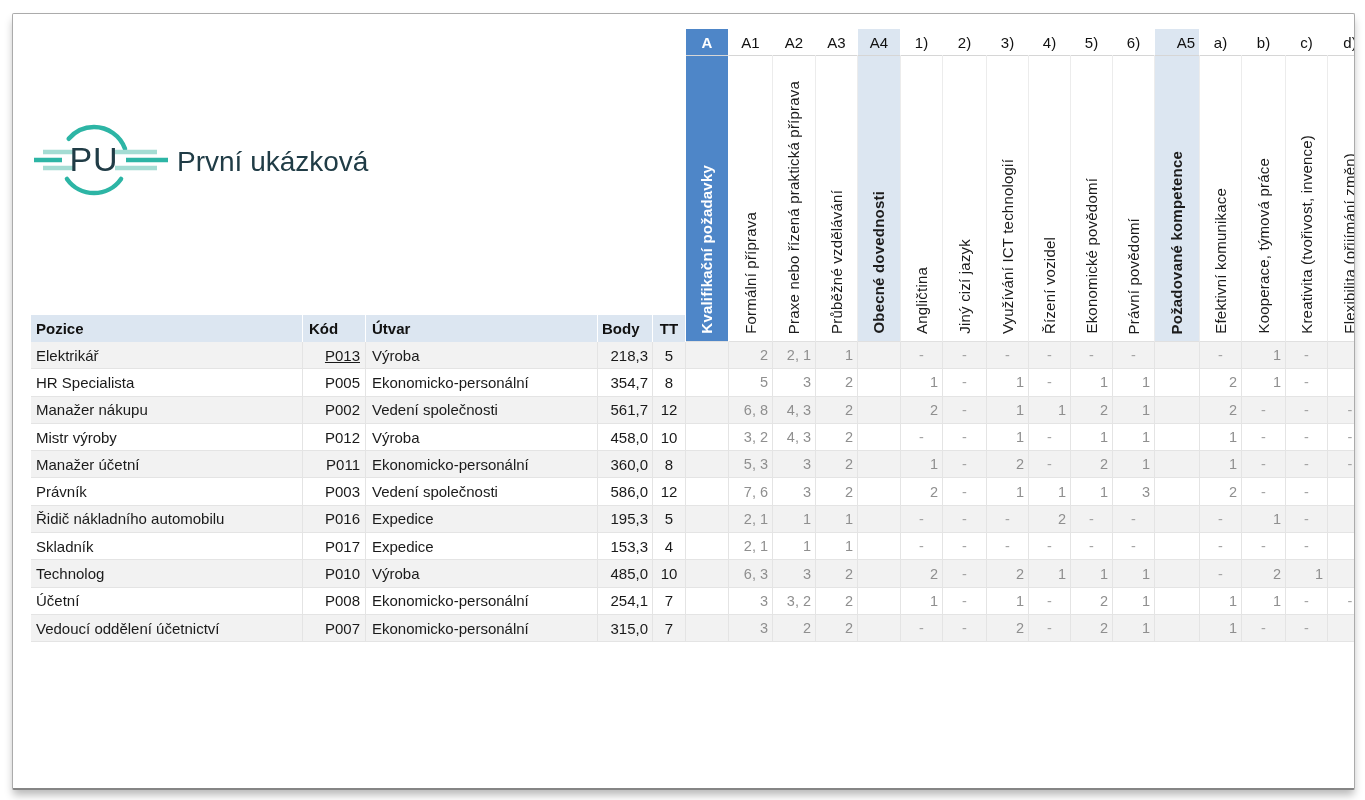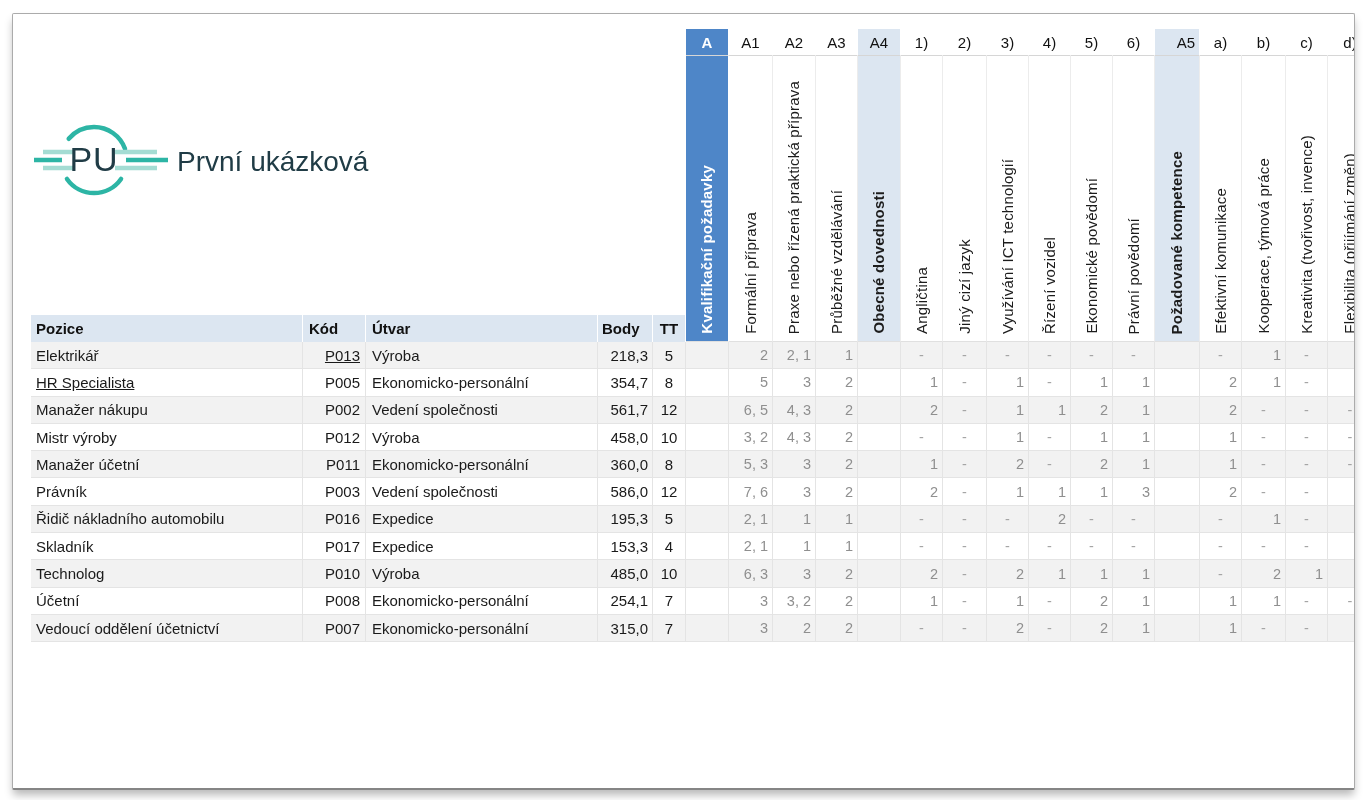--- a/index.html
+++ b/index.html
@@ -162,21 +162,21 @@
       <div class="mc dash odd" style="grid-area: 4 / 12;">-</div>
       <div class="mc dash odd" style="grid-area: 4 / 13;">-</div>
       <div class="mc dash odd" style="grid-area: 4 / 14;">-</div>
       <div class="mc dash odd" style="grid-area: 4 / 15;">-</div>
       <div class="mc dash odd" style="grid-area: 4 / 16;">-</div>
       <div class="mc odd" style="grid-area: 4 / 17;"></div>
       <div class="mc dash odd" style="grid-area: 4 / 18;">-</div>
       <div class="mc odd" style="grid-area: 4 / 19;">1</div>
       <div class="mc dash odd" style="grid-area: 4 / 20;">-</div>
       <div class="mc odd" style="grid-area: 4 / 21;"></div>
-      <div class="ld kpozice" style="grid-area: 5 / 1; text-decoration: underline;">HR Specialista</div>
+      <div class="ld kpozice" style="grid-area: 5 / 1;">HR Specialista</div>
       <div class="ld kkod" style="grid-area: 5 / 2;">P005</div>
       <div class="ld kutvar" style="grid-area: 5 / 3;">Ekonomicko-personální</div>
       <div class="ld kbody" style="grid-area: 5 / 4;">354,7</div>
       <div class="ld ktt" style="grid-area: 5 / 5;">8</div>
       <div class="mc" style="grid-area: 5 / 6;"></div>
       <div class="mc" style="grid-area: 5 / 7;">5</div>
       <div class="mc" style="grid-area: 5 / 8;">3</div>
       <div class="mc" style="grid-area: 5 / 9;">2</div>
       <div class="mc" style="grid-area: 5 / 10;"></div>
       <div class="mc" style="grid-area: 5 / 11;">1</div>
@@ -189,21 +189,21 @@
       <div class="mc" style="grid-area: 5 / 18;">2</div>
       <div class="mc" style="grid-area: 5 / 19;">1</div>
       <div class="mc dash" style="grid-area: 5 / 20;">-</div>
       <div class="mc" style="grid-area: 5 / 21;"></div>
       <div class="ld kpozice odd" style="grid-area: 6 / 1;">Manažer nákupu</div>
       <div class="ld kkod odd" style="grid-area: 6 / 2;">P002</div>
       <div class="ld kutvar odd" style="grid-area: 6 / 3;">Vedení společnosti</div>
       <div class="ld kbody odd" style="grid-area: 6 / 4;">561,7</div>
       <div class="ld ktt odd" style="grid-area: 6 / 5;">12</div>
       <div class="mc odd" style="grid-area: 6 / 6;"></div>
-      <div class="mc odd" style="grid-area: 6 / 7;">6, 5</div>
+      <div class="mc odd" style="grid-area: 6 / 7;">6, 8</div>
       <div class="mc odd" style="grid-area: 6 / 8;">4, 3</div>
       <div class="mc odd" style="grid-area: 6 / 9;">2</div>
       <div class="mc odd" style="grid-area: 6 / 10;"></div>
       <div class="mc odd" style="grid-area: 6 / 11;">2</div>
       <div class="mc dash odd" style="grid-area: 6 / 12;">-</div>
       <div class="mc odd" style="grid-area: 6 / 13;">1</div>
       <div class="mc odd" style="grid-area: 6 / 14;">1</div>
       <div class="mc odd" style="grid-area: 6 / 15;">2</div>
       <div class="mc odd" style="grid-area: 6 / 16;">1</div>
       <div class="mc odd" style="grid-area: 6 / 17;"></div>

